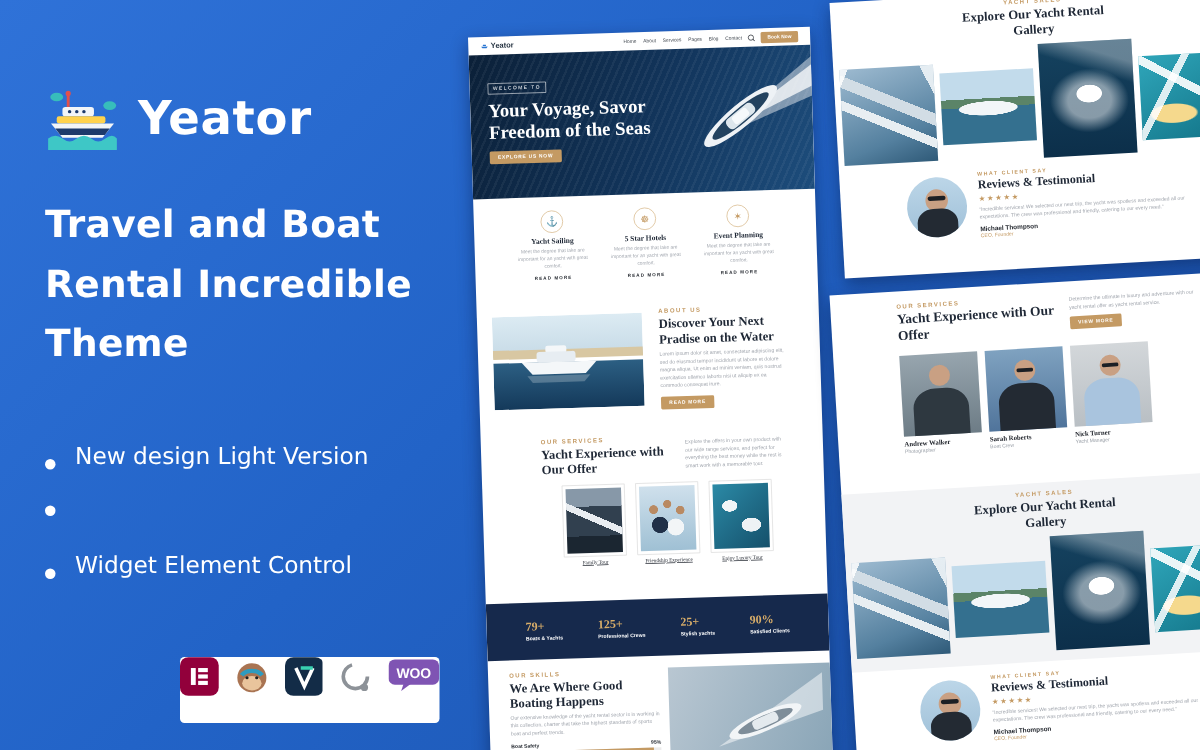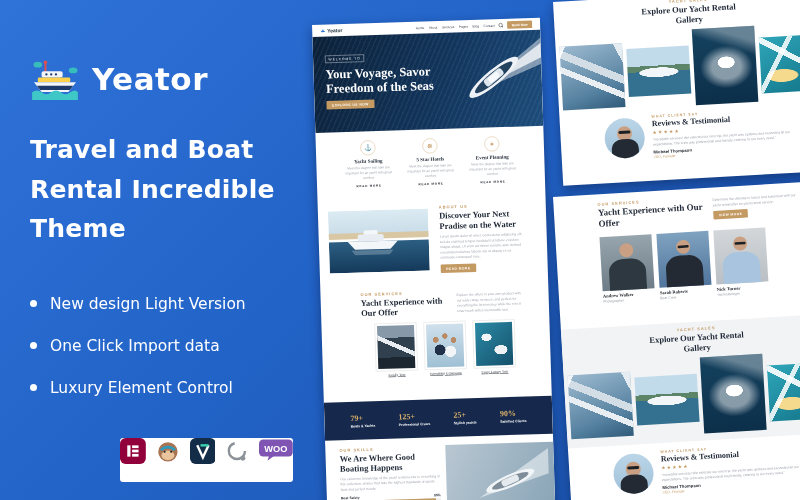--- a/index.html
+++ b/index.html
@@ -9,21 +9,21 @@
   #canvas{position:relative;width:800px;height:500px;overflow:hidden;
     background:linear-gradient(135deg,#2f72d8 0%,#2263c7 45%,#1b51a9 100%)}
 
   
   .left{position:absolute;left:0;top:0;width:310px;height:500px;padding:58px 0 0 30px;color:#fff}
   .logo-row{display:flex;align-items:center;gap:12px}
   .logo-text{font-family:"DejaVu Sans",sans-serif;font-weight:bold;font-size:31px;letter-spacing:.5px}
   .panel-title{margin-top:30px;width:254px;font-family:"DejaVu Sans",sans-serif;font-weight:bold;
     font-size:25px;line-height:1.58;letter-spacing:.2px}
   .feat-list{margin-top:46px;display:flex;flex-direction:column;gap:24px}
-  .feat-item{display:flex;align-items:center;gap:13px;font-family:"DejaVu Sans",sans-serif;font-size:15.5px}
+  .feat-item{display:flex;align-items:flex-end;gap:13px;font-family:"DejaVu Sans",sans-serif;font-size:15.5px}
   .bdot{width:7px;height:7px;border-radius:50%;background:#fff;flex:none}
   .plugins{position:absolute;left:120px;top:438px;width:173px;height:44px;background:#fff;border-radius:3px;
     display:flex;align-items:flex-start;justify-content:center;gap:9px}
   .plugins svg{display:block}
 
   
   .card{position:absolute;background:#fff;box-shadow:0 8px 22px rgba(4,18,55,.45);overflow:hidden;color:#2a2f38}
   .mid{left:312px;top:25px;width:456px;height:992px;transform:rotate(-1.8deg) scale(.5);transform-origin:top left}
   .rt{left:553px;top:2px;width:540px;height:368px;transform:rotate(-3.2deg) scale(.5);transform-origin:top left}
   .rb{left:553px;top:197px;width:540px;height:688px;transform:rotate(-3.4deg) scale(.5);transform-origin:top left}
@@ -198,25 +198,24 @@
 
   <div class="panel-title">Travel and Boat Rental Incredible Theme</div>
 
   <div class="feat-list">
     <div class="feat-item">
       <span class="bdot"></span>
       <span>New design Light Version</span>
     </div>
     <div class="feat-item">
       <span class="bdot"></span>
-      <span>One Click Import data</span>
     </div>
     <div class="feat-item">
       <span class="bdot"></span>
-      <span>Luxury Element Control</span>
+      <span>Widget Element Control</span>
     </div>
   </div>
 </div>
 
 <div class="plugins">
   <svg width="26" height="26" viewBox="0 0 32 32">
     <rect width="32" height="32" rx="7" fill="#92003b"></rect>
     <rect x="9" y="9" width="4" height="14" fill="#fff"></rect>
     <rect x="15" y="9" width="8" height="3.4" fill="#fff"></rect>
     <rect x="15" y="14.3" width="8" height="3.4" fill="#fff"></rect>

